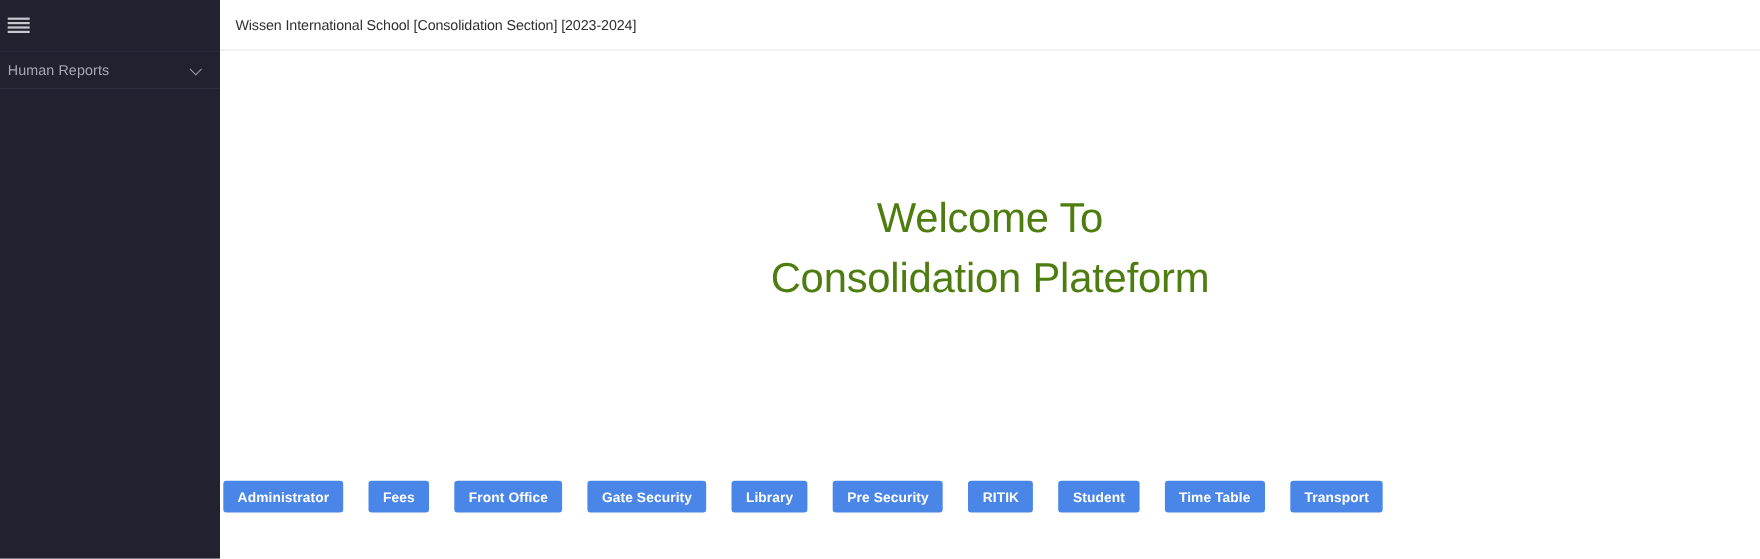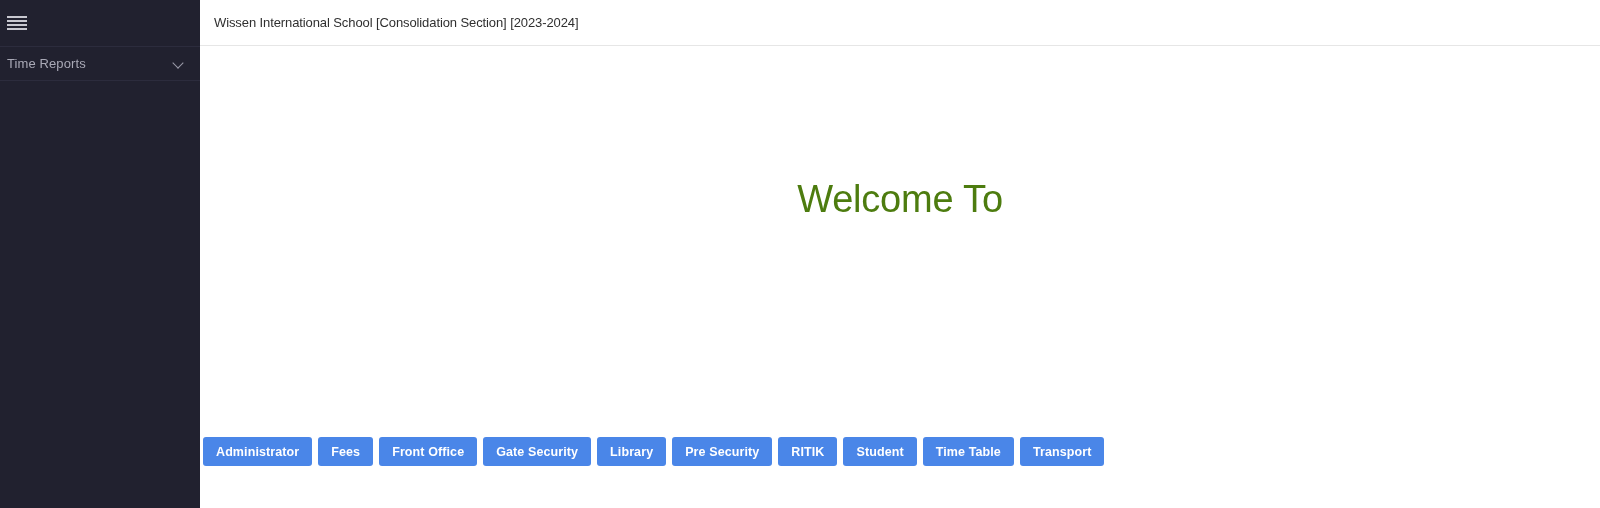--- a/index.html
+++ b/index.html
@@ -177,21 +177,21 @@
     line-height: 54px;
     letter-spacing: -0.2px;
   }
 
   
   .module-row {
     position: absolute;
     left: 3px;
     top: 391px;
     display: flex;
-    gap: 6px;
+    gap: 23px;
     align-items: center;
   }
 
   .module-btn {
     height: 29px;
     padding: 0 13px;
     background: #4a86e8;
     color: #ffffff;
     font-size: 12.5px;
     font-weight: bold;
@@ -218,37 +218,38 @@
         <span></span>
           <span></span>
           <span></span>
           <span></span>
       </div>
     </div>
 
     <nav class="sidebar-nav">
 
       <div class="nav-item">
-        <span class="nav-label">Time Reports</span>
+        <span class="nav-label">Human Reports</span>
         <span class="chevron"></span>
       </div>
 
 
     </nav>
   </aside>
 
   <header class="topbar">
     <div class="topbar-title">Wissen International School [Consolidation Section] [2023-2024]</div>
     <div class="topbar-spacer"></div>
   </header>
 
   <main class="main">
 
     <div class="welcome-wrap">
       <div class="welcome-line">Welcome To</div>
+      <div class="welcome-line">Consolidation Plateform</div>
     </div>
 
     <div class="module-row">
       <button class="module-btn">Administrator</button>
       <button class="module-btn">Fees</button>
       <button class="module-btn">Front Office</button>
       <button class="module-btn">Gate Security</button>
       <button class="module-btn">Library</button>
       <button class="module-btn">Pre Security</button>
       <button class="module-btn">RITIK</button>

